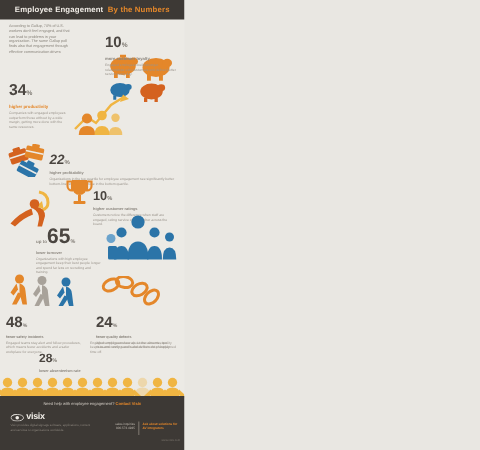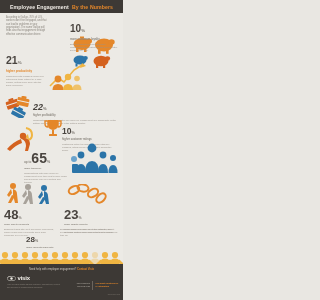--- a/index.html
+++ b/index.html
@@ -56,21 +56,21 @@
   .s65{position:absolute;left:24px;top:149px;width:46px;text-align:left;}
   .s65 .upto{color:#8b867e;font-size:3px;font-weight:bold;}
   .s65 .stat-num{font-size:14px;}
   .s65 .stat-pct{font-size:3.6px;}
   .s65 .stat-label{font-size:2.5px;margin-top:.4px;}
   .s65 .stat-desc{margin-top:1.6px;width:44px;}
 
   
   .s48{position:absolute;left:4px;top:205px;width:52px;}
   .s41{position:absolute;left:64px;top:205px;width:54px;}
-  .s48 .stat-num,.s41 .stat-num{font-size:13px;}
+  .s48 .stat-num,.s41 .stat-num{font-size:10px;}
   .s48 .stat-pct,.s41 .stat-pct{font-size:3.4px;}
   .s48 .stat-label,.s41 .stat-label{font-size:2.4px;margin-top:.4px;}
   .s48 .stat-desc,.s41 .stat-desc{margin-top:1.4px;}
 
   
   .s37{position:absolute;left:26px;top:228px;width:96px;}
   .s37 .stat-num{font-size:8px;}
   .s37 .stat-pct{font-size:3.6px;}
   .s37 .stat-label{font-size:2.5px;margin-top:.4px;color:#8b867e;}
   .s37-desc{position:absolute;left:60px;top:228px;width:58px;color:#9a948c;font-size:2.3px;line-height:3px;}
@@ -134,21 +134,21 @@
   <div class="s10a">
     <div>
       <span class="stat-num">10</span><span class="stat-pct">%</span>
     </div>
     <div class="stat-label">more customer loyalty</div>
     <div class="stat-desc">Engaged employees build stronger relationships with customers and deliver better service every day.</div>
   </div>
 
   <div class="s21">
     <div>
-      <span class="stat-num">21</span><span class="stat-pct">%</span>
+      <span class="stat-num">34</span><span class="stat-pct">%</span>
     </div>
     <div class="stat-label">higher productivity</div>
     <div class="stat-desc">Companies with engaged employees outperform those without by a wide margin, getting more done with the same resources.</div>
   </div>
 
   <svg style="position:absolute;left:48px;top:62px;" width="40" height="28">
     <polyline points="2,24 10,16 16,20 26,8 34,3" fill="none" stroke="#f0b542" stroke-width="1.6"></polyline>
     <polygon points="34,1 38,4 32,6" fill="#f0b542"></polygon>
     <g fill="#e4872a">
       <circle cx="10" cy="17" r="3.4"></circle>
@@ -272,21 +272,21 @@
   <div class="s48">
     <div>
       <span class="stat-num">48</span><span class="stat-pct">%</span>
     </div>
     <div class="stat-label">fewer safety incidents</div>
     <div class="stat-desc">Engaged teams stay alert and follow procedures, which means fewer accidents and a safer workplace for everyone.</div>
   </div>
 
   <div class="s41">
     <div>
-      <span class="stat-num">23</span><span class="stat-pct">%</span>
+      <span class="stat-num">24</span><span class="stat-pct">%</span>
     </div>
     <div class="stat-label">fewer quality defects</div>
     <div class="stat-desc">When employees care about the outcome, quality rises and costly rework and defects drop sharply.</div>
   </div>
 
   <div class="s37">
     <div>
       <span class="stat-num">28</span><span class="stat-pct">%</span>
     </div>
     <div class="stat-label">lower absenteeism rate</div>

